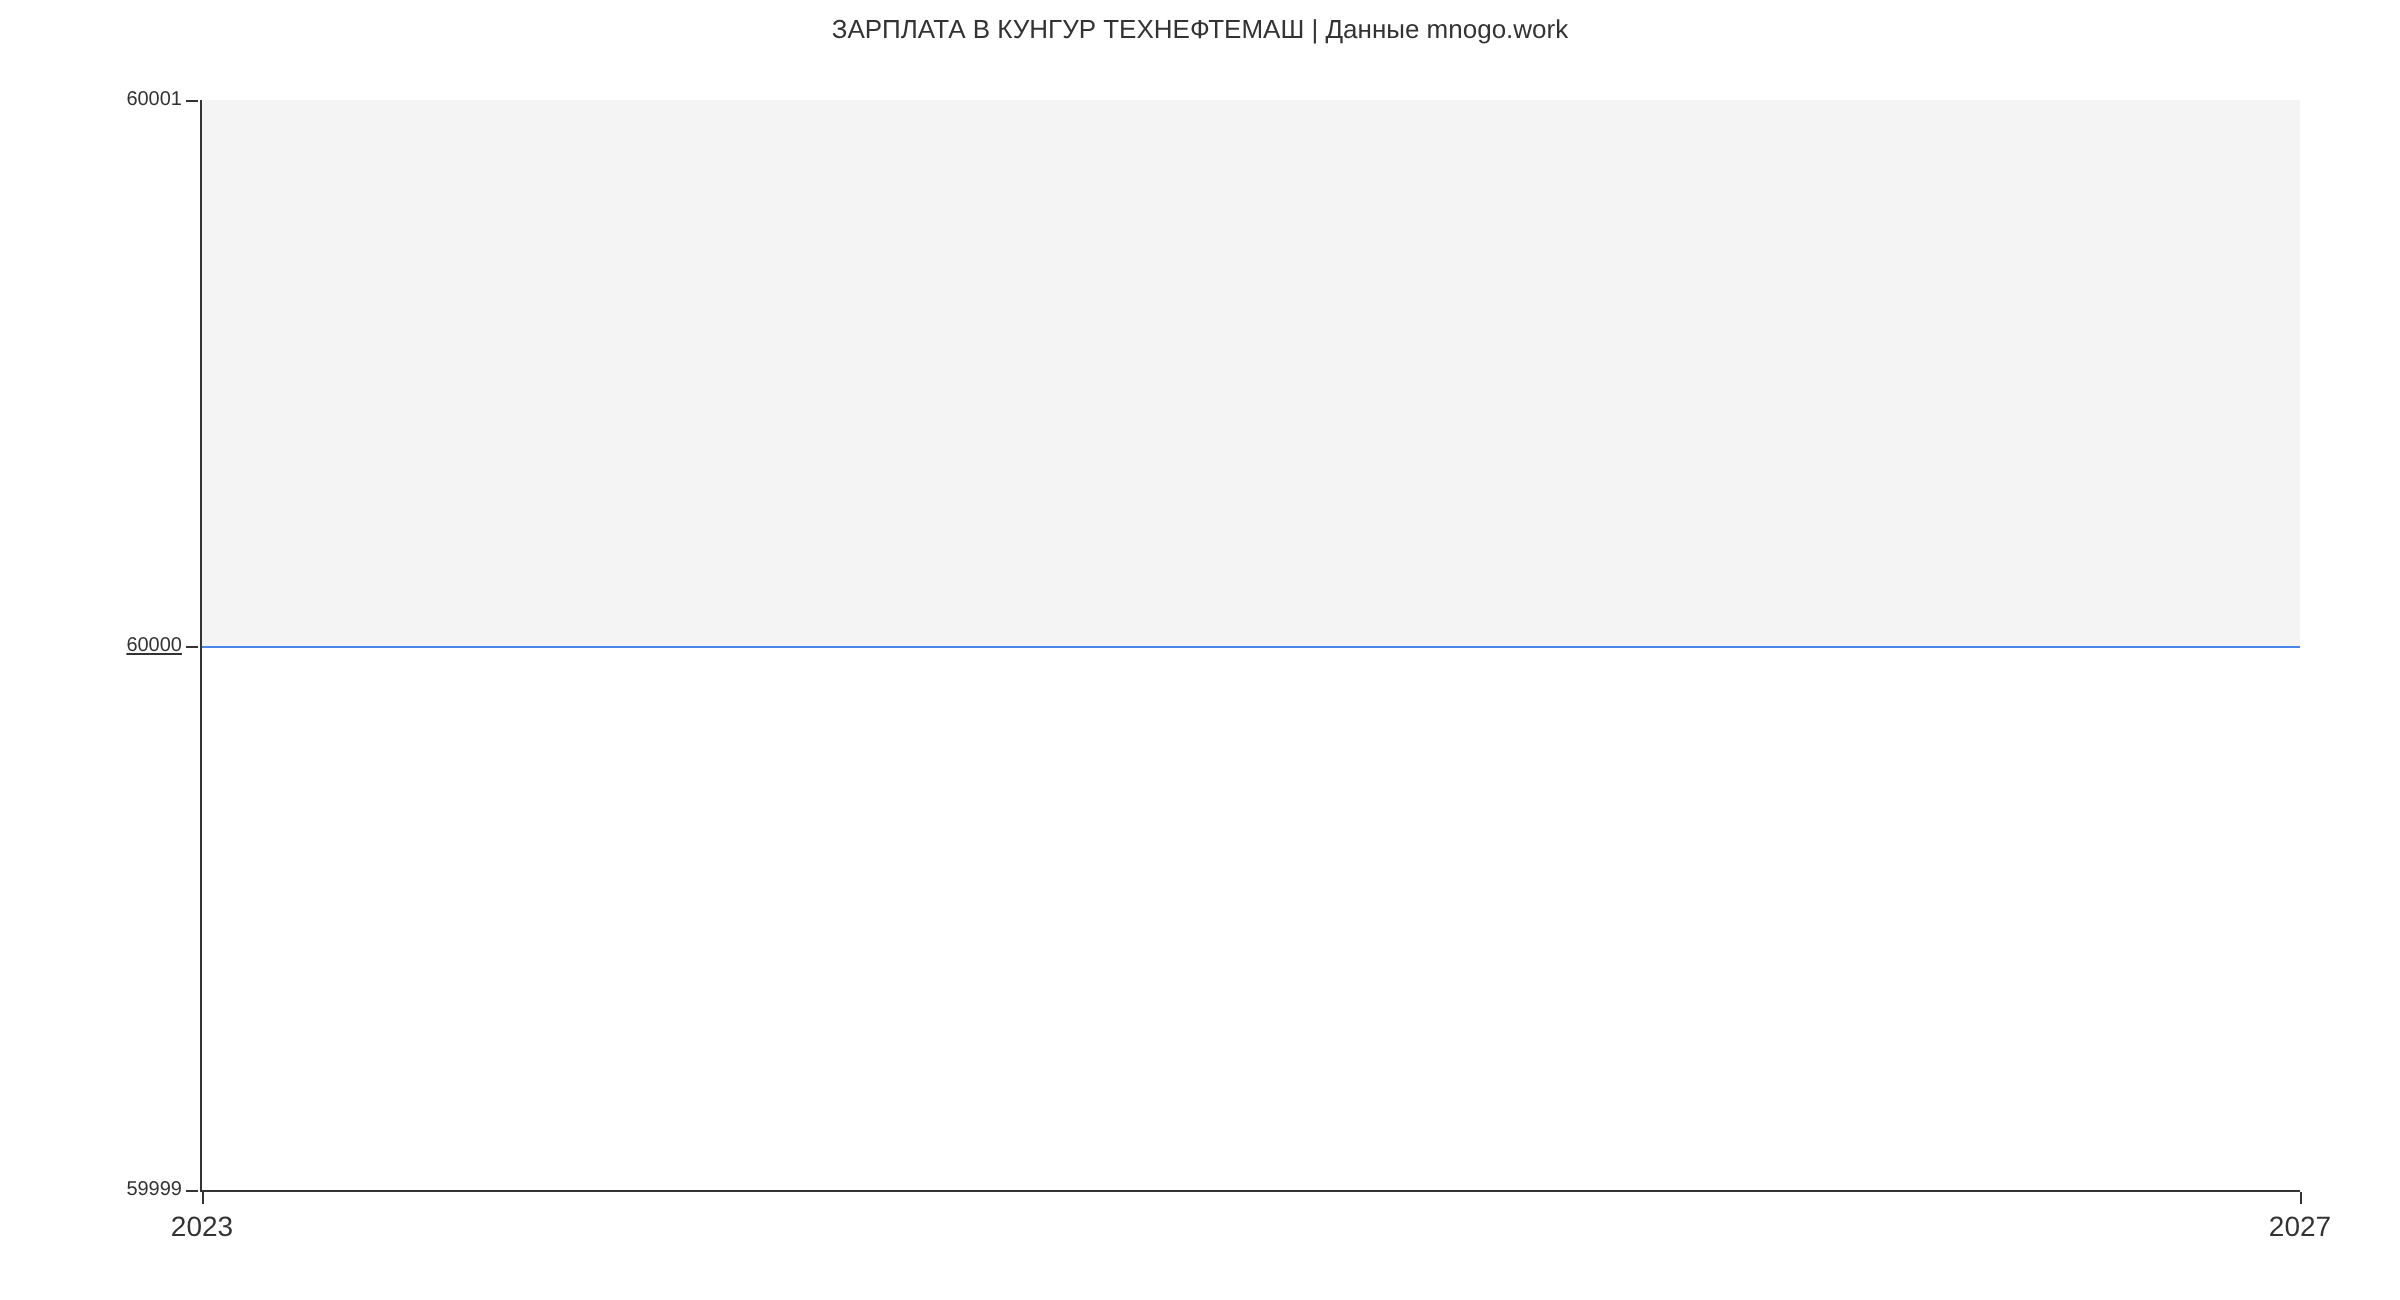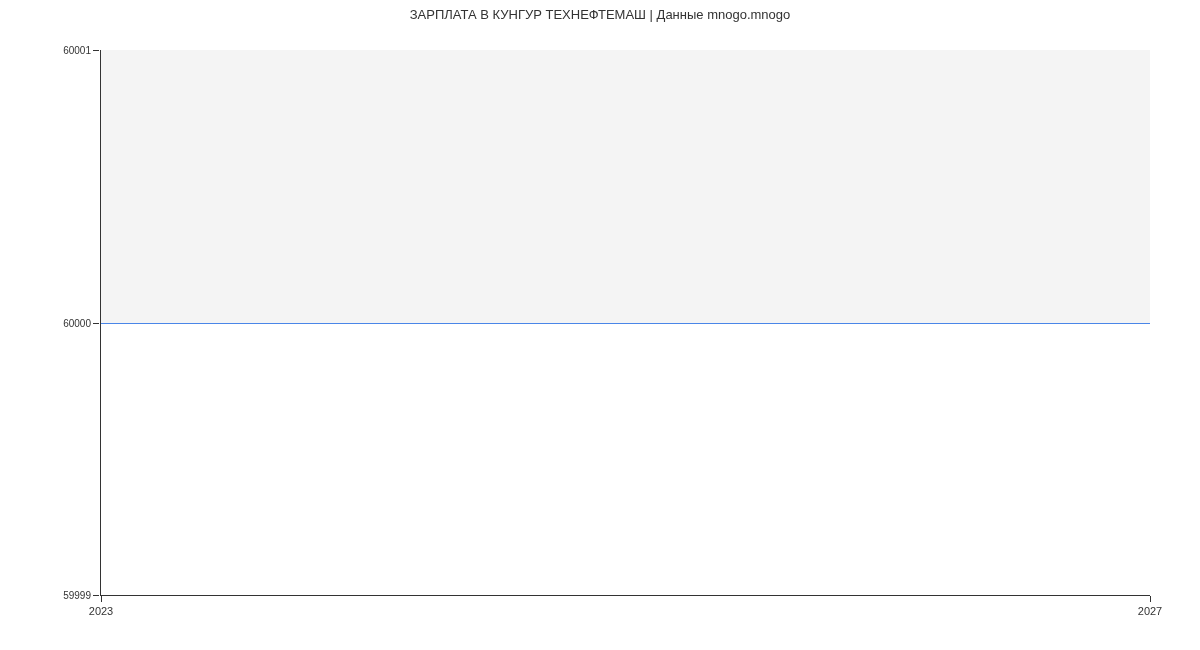--- a/index.html
+++ b/index.html
@@ -48,56 +48,56 @@
       position: absolute;
       right: calc(100% + 10px);
       transform: translateY(-50%);
       font-size: 10px;
       color: #333;
       white-space: nowrap;
     }
     .y-tick-0   { top: 100%; }
     .y-label-0  { top: 100%; }
     .y-tick-1   { top: 50%; }
-    .y-label-1  { top: 50%; }
+    .y-label-1  { top: 50%; text-decoration: underline; }
     .y-tick-2   { top: 0%; }
     .y-label-2  { top: 0%; }
     .x-tick {
       position: absolute;
       top: calc(100% + 1px);
       width: 1px;
       height: 6px;
       background: #333;
     }
     .x-label {
       position: absolute;
       top: calc(100% + 10px);
       transform: translateX(-50%);
-      font-size: 11px;
+      font-size: 14px;
       color: #333;
       white-space: nowrap;
       text-align: center;
     }
     .x-tick-0  { left: 0%; }
     .x-label-0 { left: 0%; }
     .x-tick-1  { left: 100%; }
     .x-label-1 { left: 100%; }
     .data-line {
       position: absolute;
       left: 0;
       width: 100%;
       top: 50%;
       height: 0;
       border-top: 1.5px solid #4a86e8;
     }
   </style>
 </head>
 <body>
 
-<div class="chart-title">ЗАРПЛАТА В КУНГУР ТЕХНЕФТЕМАШ | Данные mnogo.mnogo</div>
+<div class="chart-title">ЗАРПЛАТА В КУНГУР ТЕХНЕФТЕМАШ | Данные mnogo.work</div>
 
 <div class="plot-area">
   <div class="plot-bg-bottom"></div>
 
   <div class="y-tick y-tick-0"></div>
   <div class="y-label y-label-0">59999</div>
   <div class="y-tick y-tick-1"></div>
   <div class="y-label y-label-1">60000</div>
   <div class="y-tick y-tick-2"></div>
   <div class="y-label y-label-2">60001</div>

